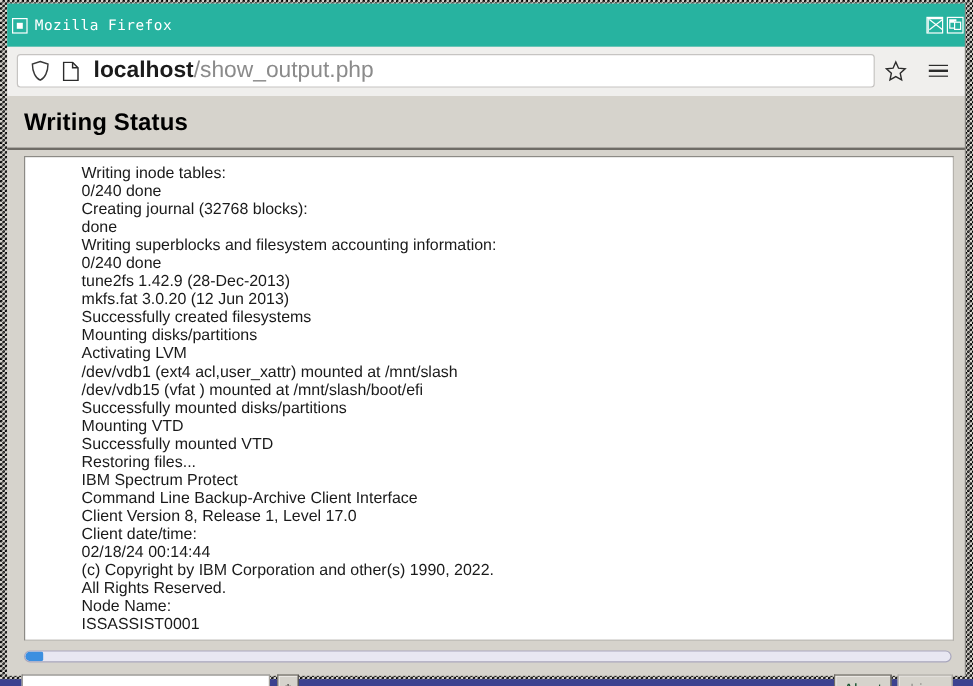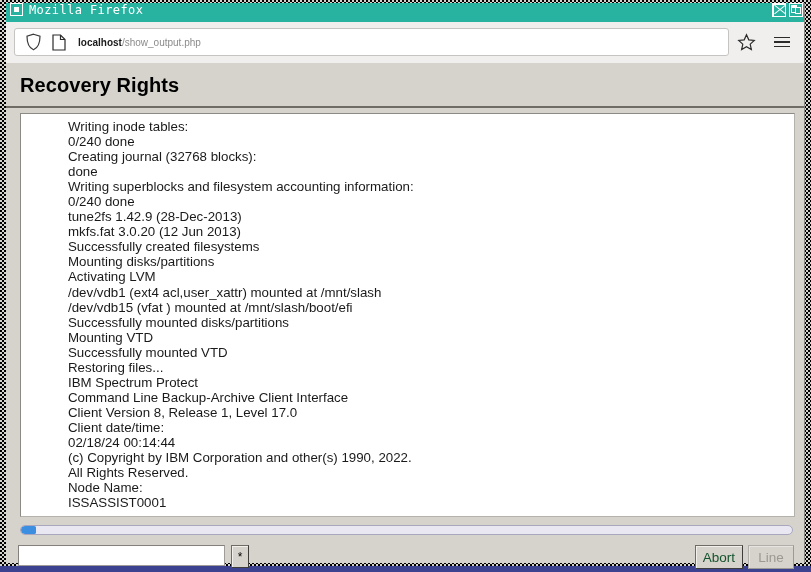--- a/index.html
+++ b/index.html
@@ -43,24 +43,24 @@
     left: 6px; top: 3px;
     width: 799px;
     height: 560px;
     background: #d6d3cc;
     display: flex;
     flex-direction: column;
   }
 
   
   .titlebar {
-    height: 19px;
+    height: 36px;
     background: #27b3a0;
     display: flex;
-    align-items: flex-start;
+    align-items: center;
     padding: 0 2px;
     box-sizing: border-box;
     flex: 0 0 auto;
   }
   .tb-icon {
     width: 13px; height: 13px;
     border: 1px solid #ffffff;
     box-sizing: border-box;
     display: flex; align-items: center; justify-content: center;
     margin-right: 6px;
@@ -143,21 +143,21 @@
     display: flex;
     align-items: center;
     padding: 0 8px;
     box-sizing: border-box;
     min-width: 0;
   }
   .urlbar .ico { flex: 0 0 auto; display:flex; align-items:center; }
   .shield-ico { margin-right: 10px; margin-left: 2px; }
   .page-ico { margin-right: 12px; }
   .url-text {
-    font-size: 10px;
+    font-size: 19px;
     color: #8b8b8b;
     white-space: nowrap;
     overflow: hidden;
     text-overflow: ellipsis;
   }
   .url-text b { color: #1b1b1b; font-weight: 700; }
   .star-btn {
     flex: 0 0 auto;
     width: 22px; height: 22px;
     margin-left: 6px;
@@ -363,21 +363,21 @@
         </svg>
       </div>
       <div class="menu-btn">
         <span></span>
           <span></span>
           <span></span>
       </div>
     </div>
 
     <div class="page">
-      <div class="page-title">Recovery Rights</div>
+      <div class="page-title">Writing Status</div>
       <div class="hr"></div>
 
       <div class="output-wrap">
         <pre class="output-text">Writing inode tables:
 0/240 done
 Creating journal (32768 blocks):
 done
 Writing superblocks and filesystem accounting information:
 0/240 done
 tune2fs 1.42.9 (28-Dec-2013)

